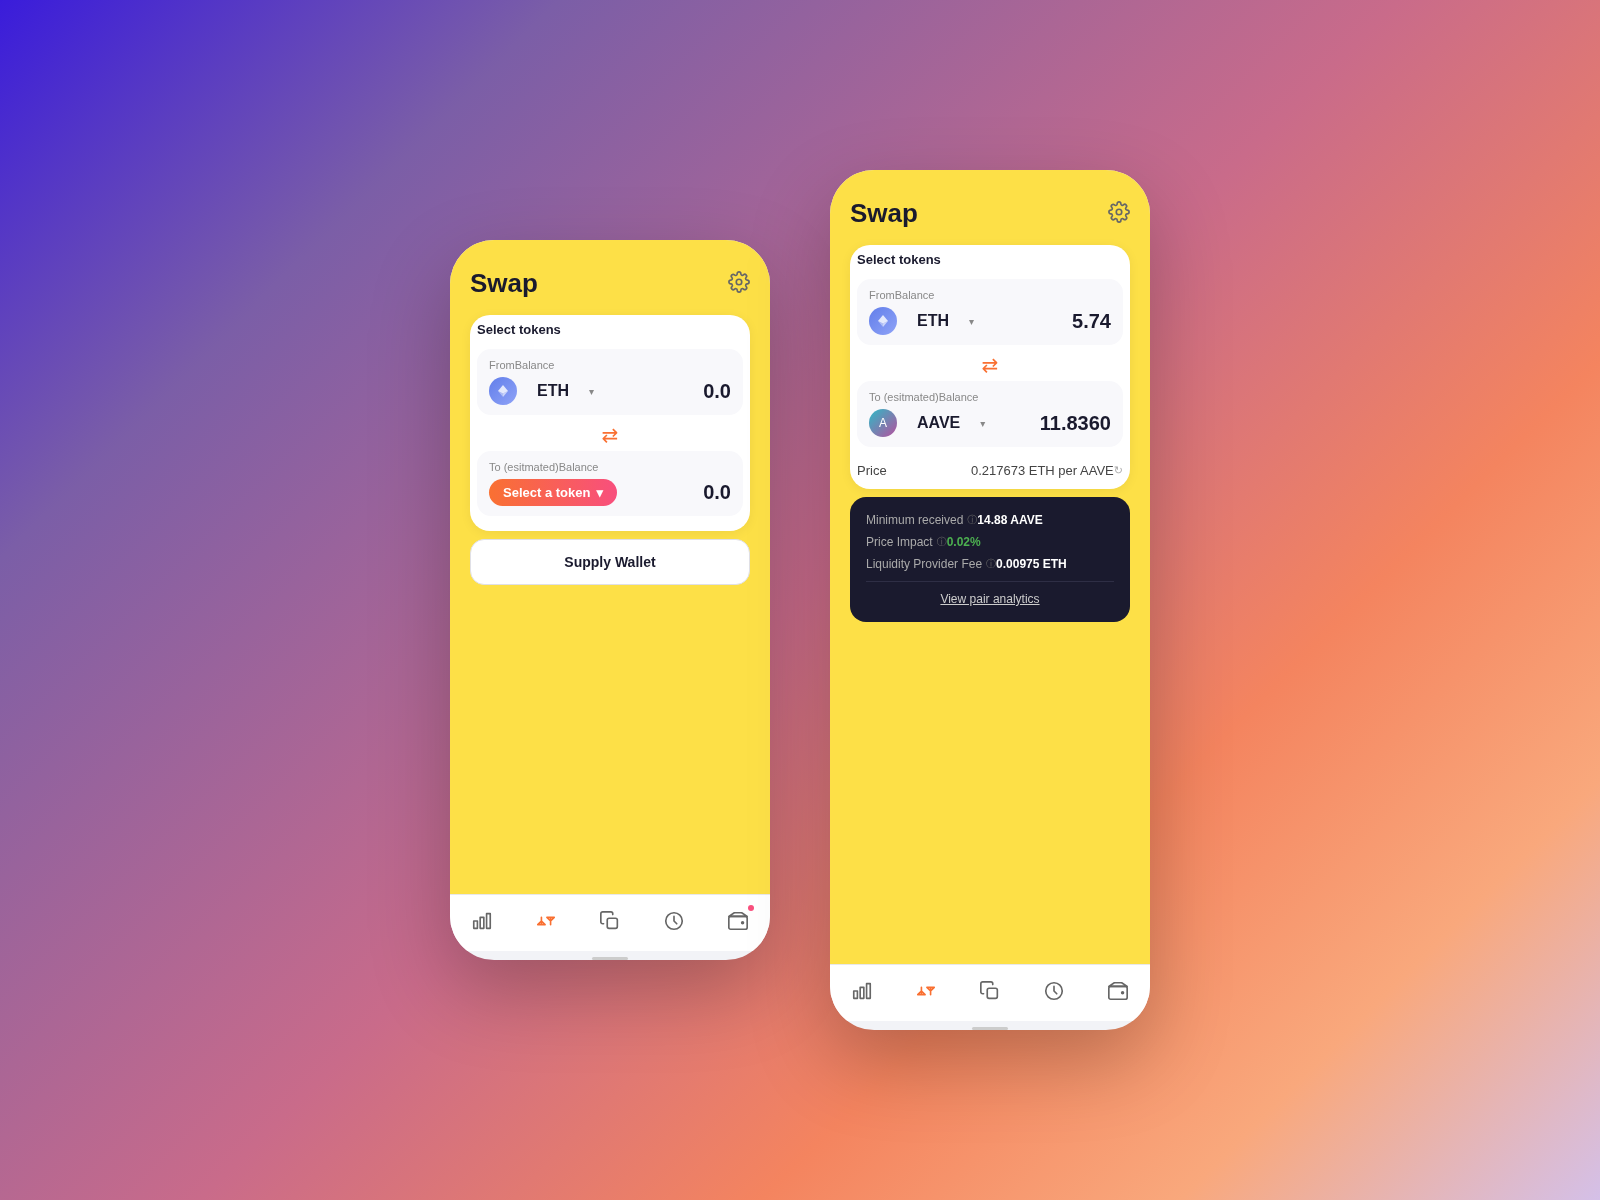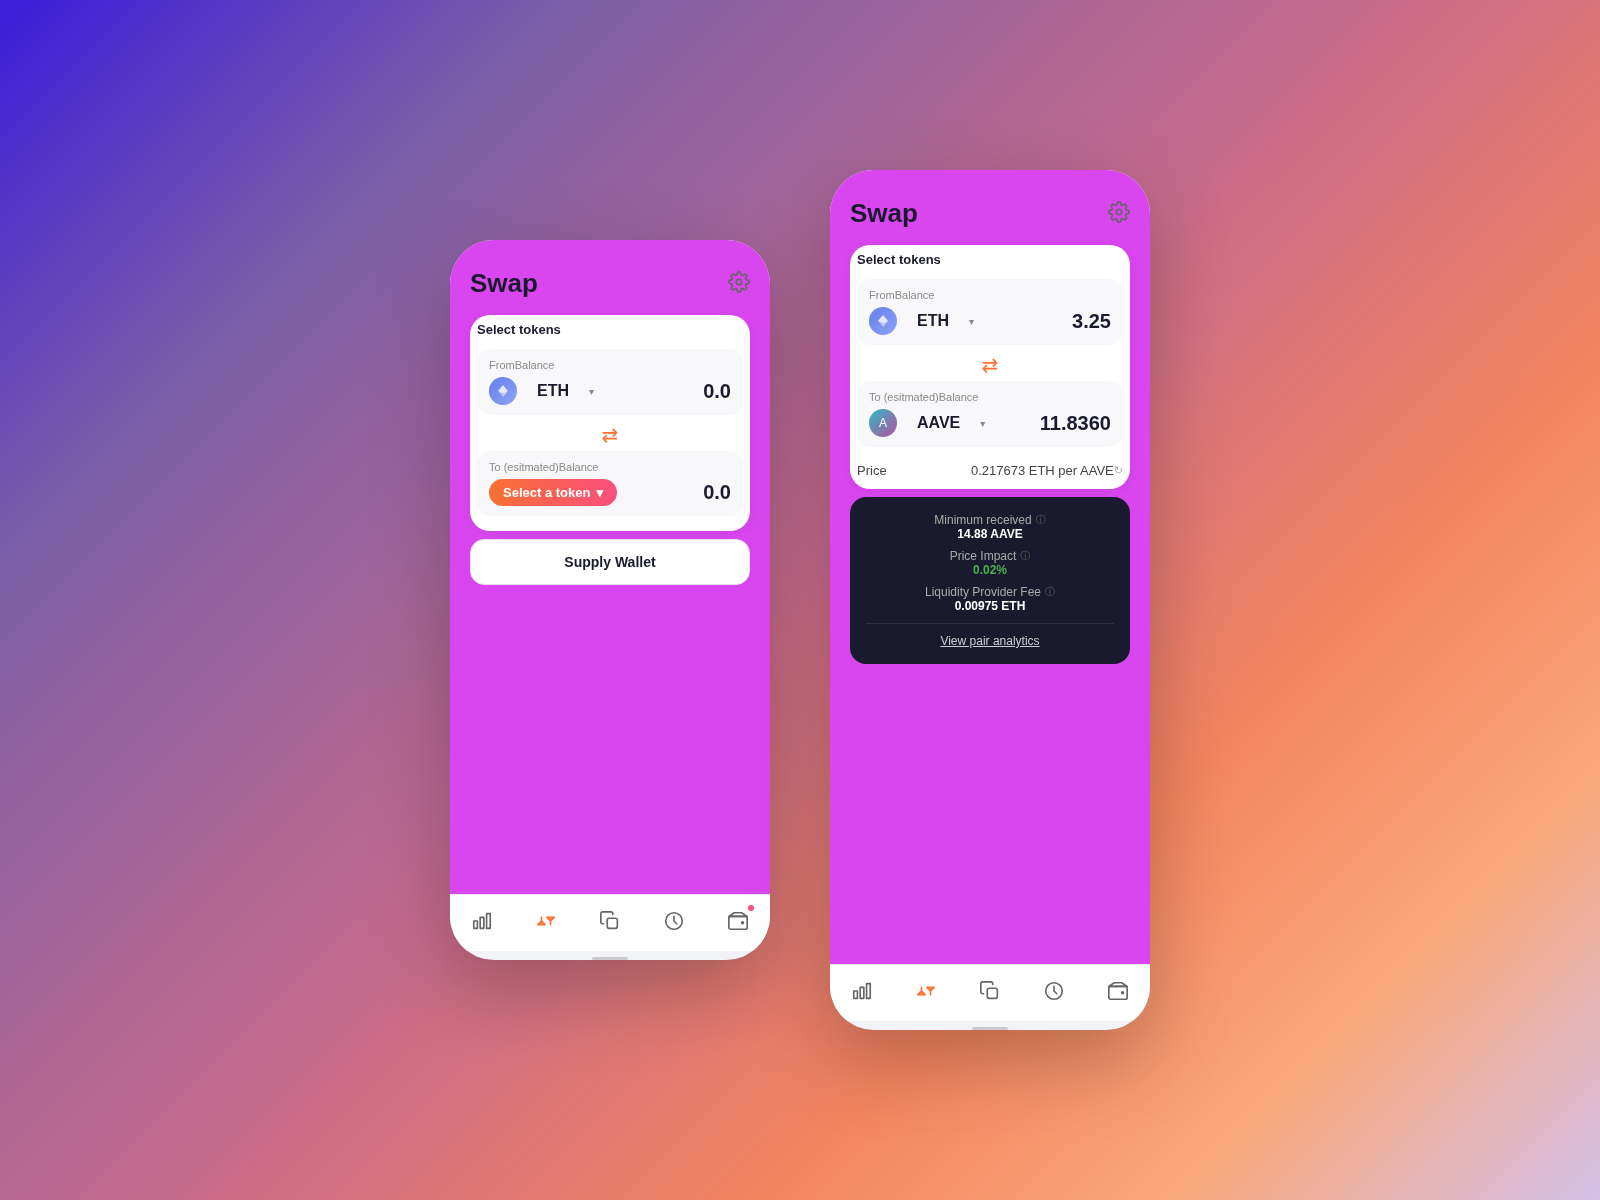--- a/index.html
+++ b/index.html
@@ -31,21 +31,21 @@
     .phone-right {
       width: 320px;
       height: 860px;
     }
 
     
     .phone-content {
       flex: 1;
       padding: 28px 20px 16px;
       overflow: hidden;
-      background: #d946ef;
+      background: #fde047;
     }
 
     
     .bottom-nav {
       background: #fff;
       border-top: 1px solid #e8e8ea;
       padding: 12px 0 16px;
       display: flex;
       justify-content: space-around;
       align-items: center;
@@ -248,24 +248,23 @@
 
     
     .info-panel {
       background: #1a1a2e;
       border-radius: 16px;
       padding: 16px;
       margin-top: 8px;
     }
     .info-row {
       display: flex;
-      justify-content: flex-end;
+      justify-content: flex-start;
       align-items: center;
       margin-bottom: 8px;
-      flex-direction: column;
     }
     .info-row:last-child { margin-bottom: 0; }
     .info-key {
       font-size: 12px;
       color: #aaa;
       display: flex;
       align-items: center;
       gap: 4px;
     }
     .info-val {
@@ -450,21 +449,21 @@
             <div class="eth-icon">
               <svg width="16" height="16" viewBox="0 0 16 16" fill="none">
                 <polygon points="8,2 13,8 8,10.5 3,8" fill="white" opacity="0.8"></polygon>
                 <polygon points="8,10.5 13,8 8,14" fill="white" opacity="0.6"></polygon>
                 <polygon points="8,10.5 3,8 8,14" fill="white" opacity="0.4"></polygon>
               </svg>
             </div>
             <span class="token-name">ETH</span>
             <span class="chevron-down">▾</span>
           </div>
-          <span class="token-amount">3.25</span>
+          <span class="token-amount">5.74</span>
         </div>
       </div>
 
       
       <div class="swap-arrow-container">
         <span class="swap-arrows">⇄</span>
       </div>
 
       
       <div class="token-box">

